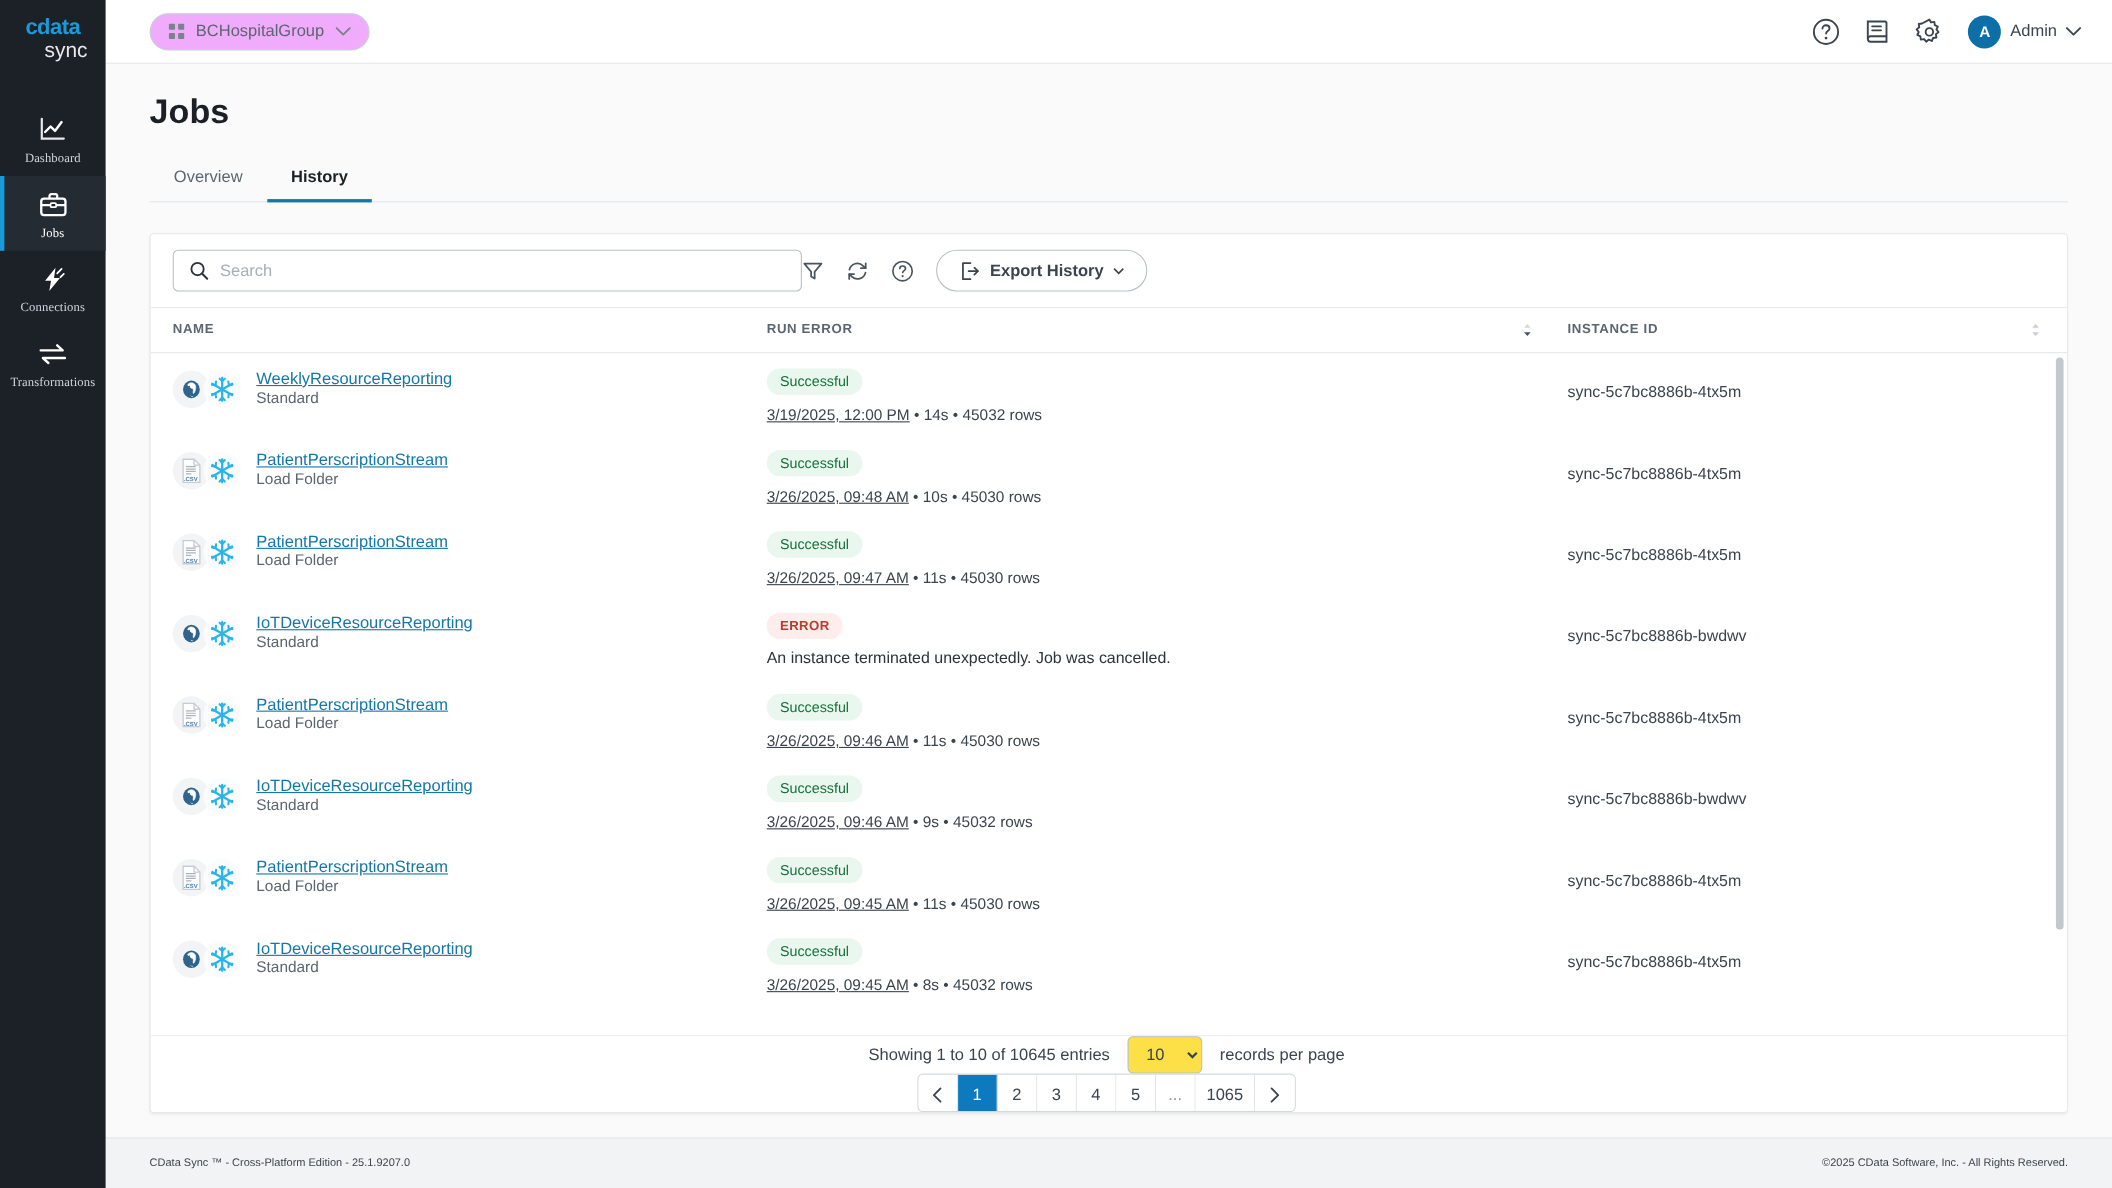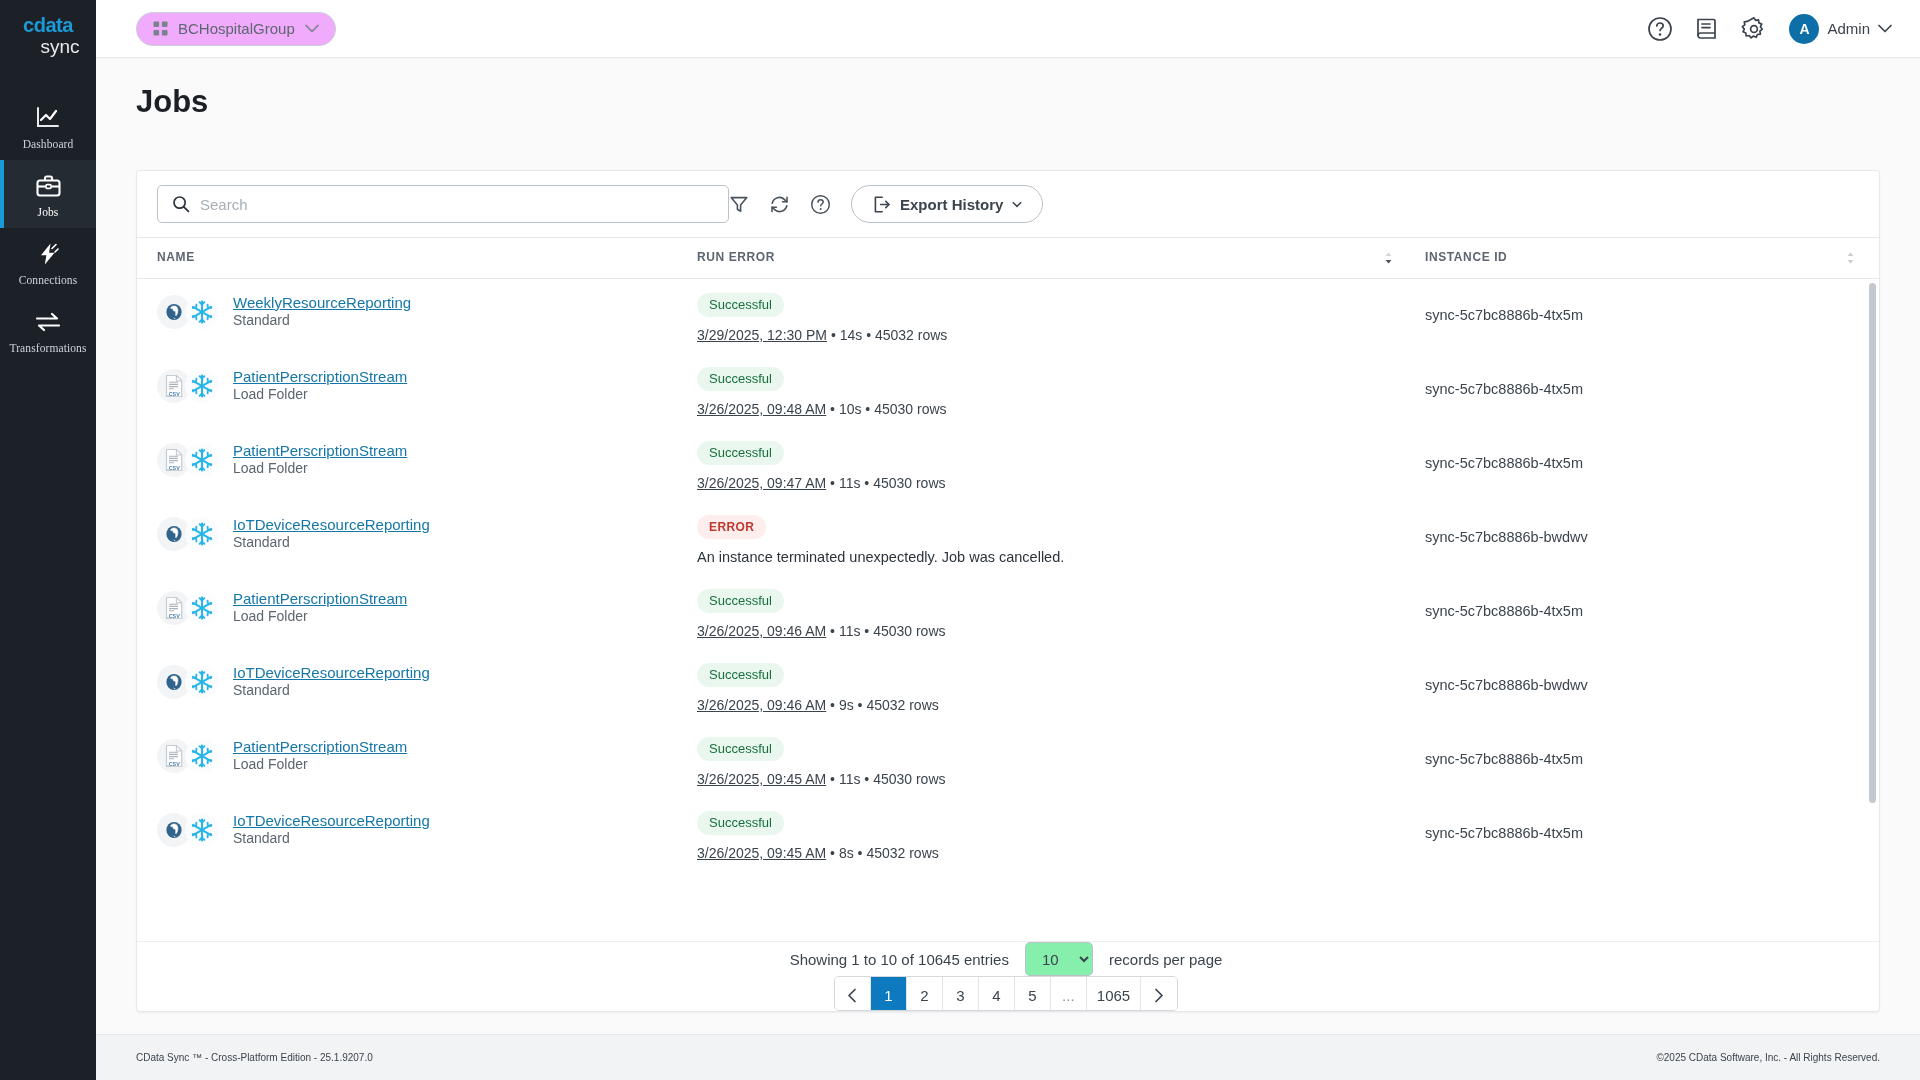--- a/index.html
+++ b/index.html
@@ -161,21 +161,21 @@
   .card-footer {
     height: 70px; min-height: 70px; display: flex; align-items: center;
     justify-content: space-between; padding: 0 24px 0 20px;
     border-top: 1px solid #eceef0;
     flex-direction: column;
   }
   .showing { display: flex; align-items: center; gap: 16px; font-size: 15px; color: #3b444d; }
   .rpp-select {
     height: 34px; border: 1px solid #b9c0c7; border-radius: 5px;
     font-size: 15px; color: #3b444d; padding: 0 8px 0 12px;
-    font-family: "Liberation Sans", sans-serif; background: #86efac; cursor: pointer;
+    font-family: "Liberation Sans", sans-serif; background: #fde047; cursor: pointer;
   }
   .pager { display: flex; border: 1px solid #d3d8dd; border-radius: 5px; overflow: hidden; }
   .pg {
     min-width: 36px; height: 36px; display: flex; align-items: center; justify-content: center;
     font-size: 15px; color: #3b444d; background: #fff; cursor: pointer;
     border-right: 1px solid #e2e5e8; padding: 0 10px;
   }
   .pg:last-child { border-right: none; }
   .pg.active { background: #0d7ac0; color: #fff; }
   .pg.dots { color: #8a929a; }
@@ -291,20 +291,24 @@
                 <path d="M1 1.5l6 6 6-6" stroke="#3b444d" stroke-width="1.7" fill="none" stroke-linecap="round" stroke-linejoin="round"></path>
               </svg>
           </span>
         </div>
       </div>
     </header>
 
     <div class="content">
       <h1 class="page-title">Jobs</h1>
 
+      <div class="tabs">
+        <div class="tab">Overview</div>
+        <div class="tab active">History</div>
+      </div>
 
       <div class="card">
 
         <div class="card-toolbar">
           <div class="search-wrap">
             <span>
               <svg width="18" height="18" viewBox="0 0 18 18">
                   <circle cx="7.6" cy="7.6" r="5.6" stroke="#2b333b" stroke-width="1.7" fill="none"></circle>
                   <path d="M11.8 11.8l4.6 4.6" stroke="#2b333b" stroke-width="1.8" stroke-linecap="round"></path>
                 </svg>
@@ -401,21 +405,21 @@
                               <path d="M7 9.1l-3.3-.3M7 9.1l.4-3.3M19 16.9l3.3.3M19 16.9l-.4 3.3"></path>
                               <path d="M19 9.1l3.3-.3M19 9.1l-.4-3.3M7 16.9l-3.3.3M7 16.9l.4 3.3"></path>
                             </g>
                           </svg>
                         </span>
                       </span>
                       <span class="name-block"><a class="job-link">WeeklyResourceReporting</a><span class="job-type">Standard</span></span>
                     </div>
                   </td>
                   <td>
-                    <div class="cell-run"><span class="badge ok">Successful</span><div class="run-meta"><span class="dt">3/29/2025, 12:30 PM</span> • <span>14s</span> • <span>45032 rows</span></div></div>
+                    <div class="cell-run"><span class="badge ok">Successful</span><div class="run-meta"><span class="dt">3/19/2025, 12:00 PM</span> • <span>14s</span> • <span>45032 rows</span></div></div>
                   </td>
                   <td>
                     <div class="cell-inst">sync-5c7bc8886b-4tx5m</div>
                   </td>
                 </tr>
                 <tr>
                   <td>
                     <div class="cell-name">
                       <span class="conn-icons">
                         <span class="conn-circle">

